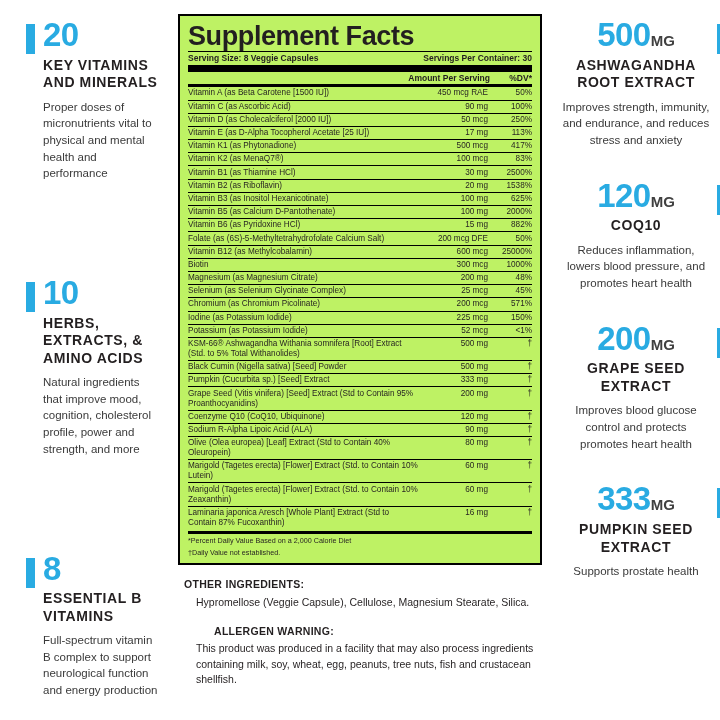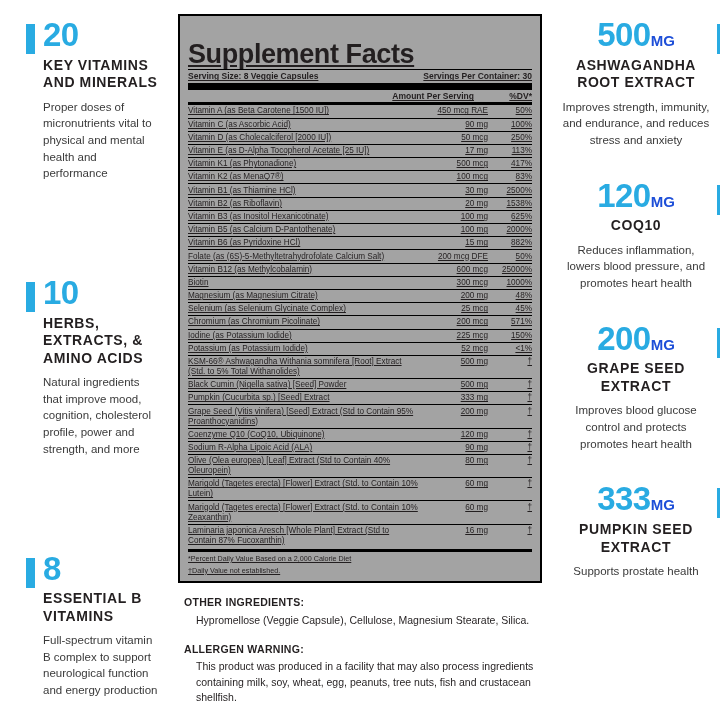--- a/index.html
+++ b/index.html
@@ -38,21 +38,21 @@
   .feature.right .bar { right: -14px; }
 
   .big-num {
     font-size: 33px;
     font-weight: bold;
     color: #29abe2;
     line-height: 1.05;
     letter-spacing: -0.5px;
   }
   .feature.left .big-num { padding-left: 17px; }
-  .unit { font-size: 15px; font-weight: bold; color: #1d4ed8; letter-spacing: 0; }
+  .unit { font-size: 15px; font-weight: bold; color: #404040; letter-spacing: 0; }
 
   .feat-title {
     font-size: 14px;
     font-weight: bold;
     letter-spacing: 0.6px;
     line-height: 1.25;
     margin-top: 4px;
     color: #231f20;
   }
   .feature.left .feat-title { padding-left: 17px; }
@@ -73,41 +73,40 @@
   .feature.right + .dotted { margin-left: 10px; margin-right: 10px; }
   .dotted.right { margin-left: 14px; margin-right: 14px; }
 
   
   .center {
     width: 380px;
     padding: 14px 8px 0 8px;
   }
   .panel {
     border: 2px solid #000;
-    padding: 24px 8px 6px 8px;
-    background: #a3a3a3;
-    text-decoration: underline;
+    padding: 6px 8px 6px 8px;
+    background: #bef264;
   }
   .sf-title {
     font-size: 27px;
     font-weight: bold;
     letter-spacing: -0.4px;
     line-height: 1.05;
     margin: 0 0 1px 0;
   }
   .rule-thin { border-bottom: 1px solid #000; }
   .rule-med { border-bottom: 3px solid #000; }
   .rule-thick { border-bottom: 7px solid #000; }
 
   .serv-row {
     display: flex; justify-content: space-between;
     font-size: 8.5px; font-weight: bold; padding: 1px 0 2px 0;
   }
   .amt-row {
-    display: flex; justify-content: flex-end; gap: 16px;
+    display: flex; justify-content: flex-end; gap: 0;
     font-size: 8.5px; font-weight: bold; padding: 1px 0 1px 0;
   }
   .amt-label { width: 120px; text-align: right; }
   .dv-label { width: 42px; text-align: right; }
 
   table.facts { width: 100%; border-collapse: collapse; }
   table.facts td {
     font-size: 8.2px;
     padding: 1.1px 0;
     border-bottom: 0.6px solid #000;
@@ -117,21 +116,21 @@
   table.facts tr:last-child td { border-bottom: none; }
   td.name { text-align: left; padding-right: 4px; }
   td.amt { text-align: right; width: 70px; white-space: nowrap; }
   td.dv { text-align: right; width: 44px; white-space: nowrap; }
 
   .footnote { font-size: 7.2px; line-height: 1.35; padding-top: 2px; }
 
   .other-sec { margin-top: 13px; padding-left: 6px; }
   .other-head { font-size: 10.5px; font-weight: bold; letter-spacing: 0.3px; }
   .other-body { font-size: 10.5px; line-height: 1.5; margin-top: 5px; padding-left: 12px; }
-  .warn-head { font-size: 10.5px; font-weight: bold; letter-spacing: 0.3px; margin-top: 14px; }
+  .warn-head { font-size: 10.5px; font-weight: bold; letter-spacing: 0.3px; margin-top: 14px; margin-left: 30px; }
   .warn-body { font-size: 10.5px; line-height: 1.5; margin-top: 4px; padding-left: 12px; }
 </style>
 </head>
 <body>
 
 <div class="page">
 
   <div class="side-col left">
 
     <div class="feature left">

